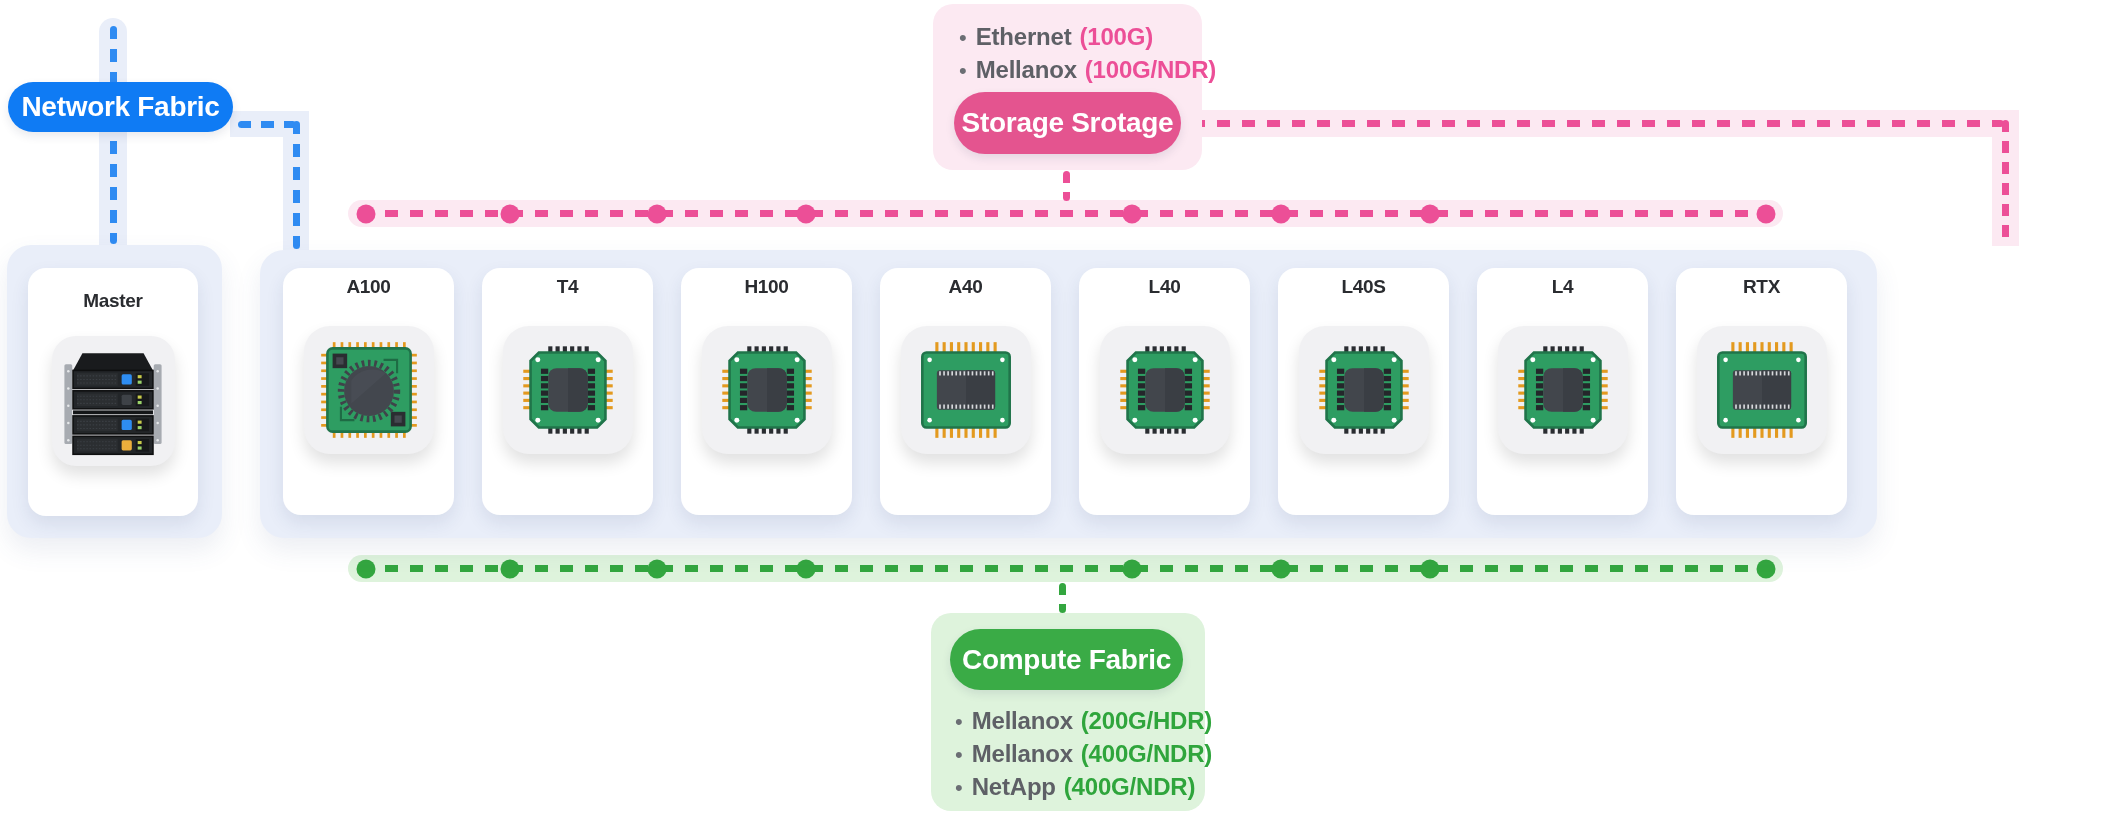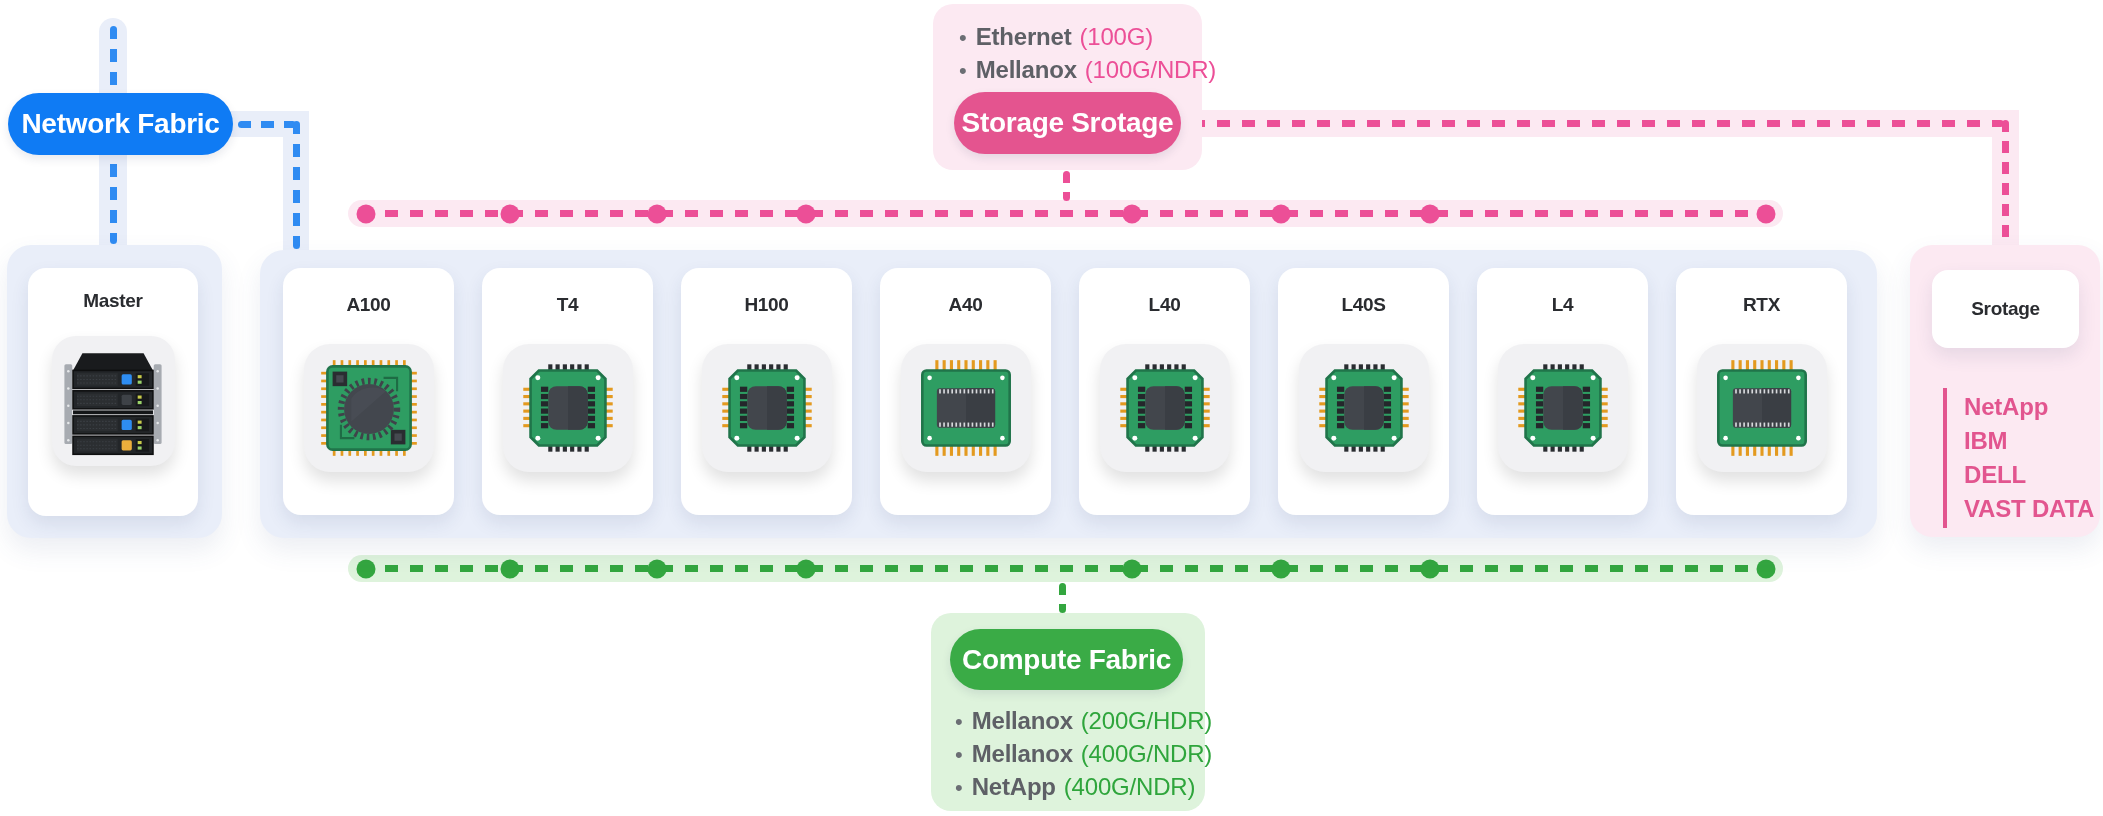--- a/index.html
+++ b/index.html
@@ -51,29 +51,29 @@
     display:flex;align-items:center;justify-content:center;
   }
   
   #master-card{position:absolute;left:21px;top:23px;width:170px;height:248px;}
   #master-card .node-title{margin-top:22px;}
   #master-tile{width:123px;height:130px;margin-top:24px;}
   #master-tile svg{width:104px;height:116px;}
   
   #gpu-row{position:absolute;left:23px;top:18px;display:flex;gap:28px;}
   .gpu-card{width:171px;height:247px;position:relative;}
-  .gpu-card .node-title{margin-top:26px;}
+  .gpu-card .node-title{margin-top:8px;}
   .gpu-tile{width:130px;height:128px;margin-top:28px;border-radius:26px;}
   .gpu-tile svg{width:104px;height:104px;}
   
   .fabric-list{list-style:none;margin:0;padding:0;}
   .fabric-item{display:flex;align-items:baseline;font-size:24px;line-height:32px;white-space:nowrap;}
   .b-dot{color:#6B6E74;margin:0 9px 0 2px;font-size:22px;}
   .vendor{color:#5E6066;font-weight:600;margin-right:8px;letter-spacing:-0.2px;text-align:center;}
-  .spec{font-weight:400;letter-spacing:-0.2px;}
+  .spec{font-weight:700;letter-spacing:-0.2px;}
   .spec.pink{color:var(--pink-dash);}
   .spec.green{color:#2FA53C;}
   
   #storage-fabric-card{left:933px;top:4px;width:269px;height:166px;border-radius:20px;box-shadow:none;}
   #storage-fabric-card .fabric-list{position:absolute;left:24px;top:17px;}
   #storage-fabric-pill{left:21px;top:88px;width:227px;height:62px;position:absolute;}
   
   #compute-fabric-card{left:931px;top:613px;width:274px;height:198px;border-radius:20px;box-shadow:none;}
   #compute-fabric-pill{left:19px;top:16px;width:233px;height:61px;position:absolute;}
   #compute-fabric-card .fabric-list{position:absolute;left:22px;top:92px;}
@@ -120,21 +120,21 @@
       <div class="bus-dot pink" style="left: 1132px; top: 213.5px;"></div>
       <div class="bus-dot green" style="left: 1132px; top: 568.5px;"></div>
       <div class="bus-dot pink" style="left: 1281px; top: 213.5px;"></div>
       <div class="bus-dot green" style="left: 1281px; top: 568.5px;"></div>
       <div class="bus-dot pink" style="left: 1430px; top: 213.5px;"></div>
       <div class="bus-dot green" style="left: 1430px; top: 568.5px;"></div>
       <div class="bus-dot pink" style="left: 1766px; top: 213.5px;"></div>
       <div class="bus-dot green" style="left: 1766px; top: 568.5px;"></div>
     </div>
 
-  <div class="pill blue" style="left:8px;top:93px;width:225px;height:62px;">Network Fabric</div>
+  <div class="pill blue" style="left:8px;top:82px;width:225px;height:50px;">Network Fabric</div>
 
   <div class="panel pinkbg" id="storage-fabric-card">
     <ul class="fabric-list" id="storage-fabric-list">
         <li class="fabric-item">
       <span class="b-dot">•</span>
       <span class="vendor">Ethernet</span>
       <span class="spec pink">(100G)</span>
     </li>
         <li class="fabric-item">
       <span class="b-dot">•</span>
@@ -692,31 +692,20 @@
                 <line x1="71.8" y1="64" x2="71.8" y2="68"></line>
                 <line x1="75.69999999999999" y1="32" x2="75.69999999999999" y2="36"></line>
                 <line x1="75.69999999999999" y1="64" x2="75.69999999999999" y2="68"></line>
               </g>
   </svg>
           </div>
     </div>
       </div>
   </div>
 
-  <div class="panel pinkbg" id="storage-array-card">
-    <div class="white-card" id="storage-array-title-card">
-      <div class="node-title">Srotage</div>
-    </div>
-    <ul id="storage-vendor-list">
-        <li>NetApp</li>
-        <li>IBM</li>
-        <li>DELL</li>
-        <li>VAST DATA</li>
-      </ul>
-  </div>
 
   <div class="panel greenbg" id="compute-fabric-card">
     <div class="pill green" id="compute-fabric-pill">Compute Fabric</div>
     <ul class="fabric-list" id="compute-fabric-list">
         <li class="fabric-item">
       <span class="b-dot">•</span>
       <span class="vendor">Mellanox</span>
       <span class="spec green">(200G/HDR)</span>
     </li>
         <li class="fabric-item">

